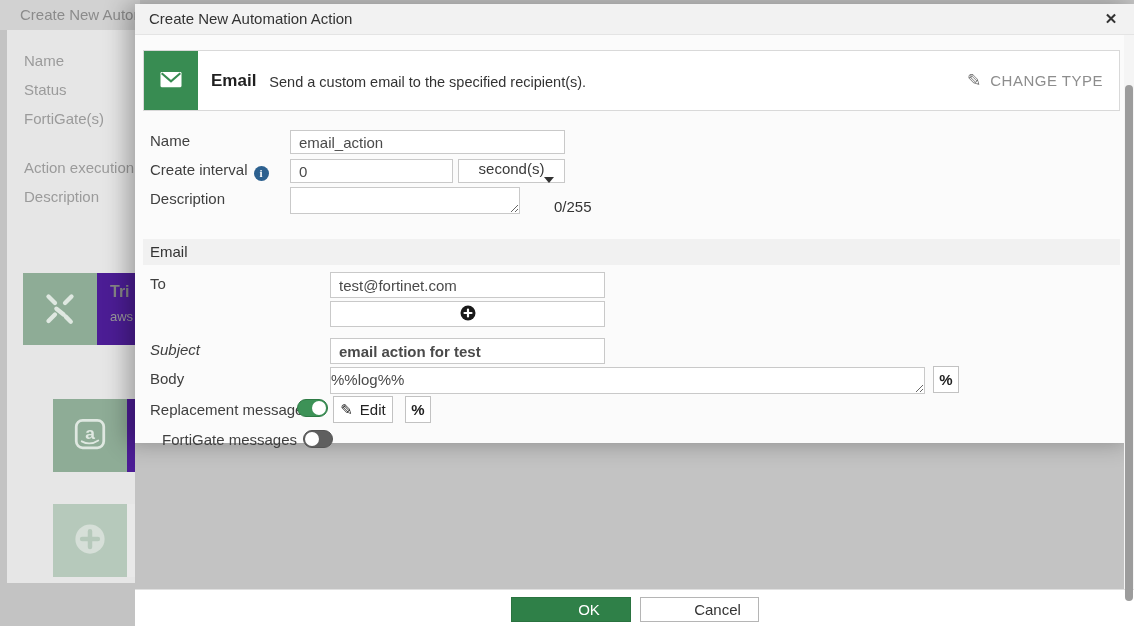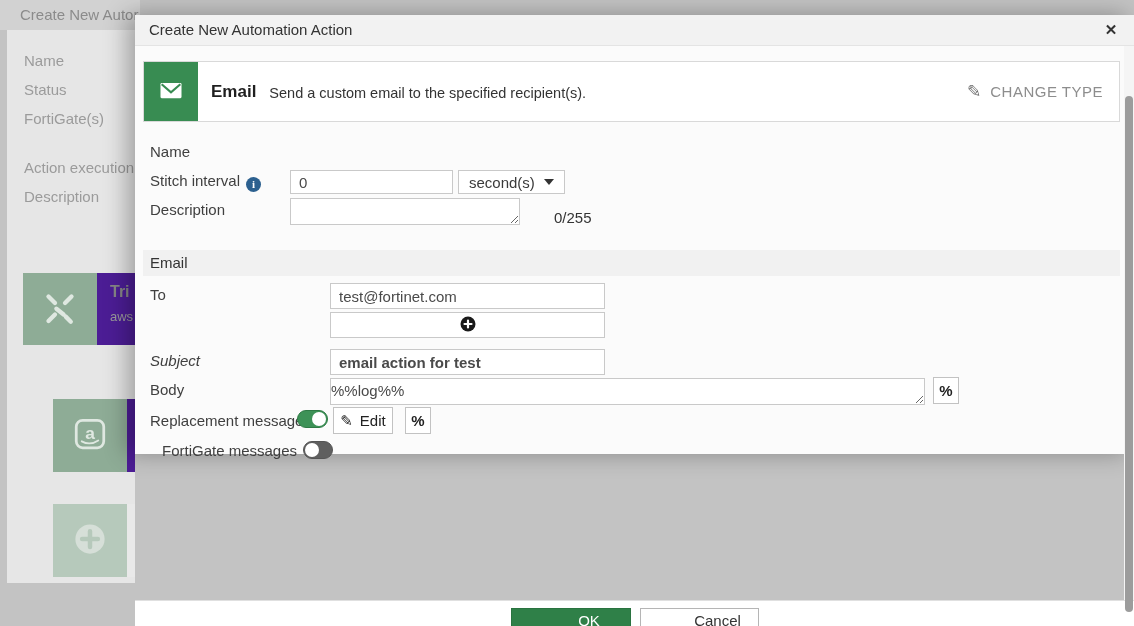--- a/index.html
+++ b/index.html
@@ -19,21 +19,21 @@
   .bg-band { left:0; top:208px; width:128px; height:26px; background:#dadada; }
   .bg-band span { margin-left:17px; line-height:26px; color:#9b9b9b; }
   .tile { display:flex; align-items:center; justify-content:center; }
   .tile-green { background:#8eac96; }
   .tile-light { background:#b6c9bb; }
   .bg-card { background:#4c1d95; overflow:hidden; }
   .trig-title { left:13px; top:10px; font-size:16px; font-weight:bold; color:#868686; }
   .trig-sub { left:13px; top:36px; font-size:13px; color:#9b9b9b; }
 
   
-  #modal { left:135px; top:15px; width:999px; height:439px; background:#fbfbfb;
+  #modal { left:135px; top:4px; width:999px; height:439px; background:#fbfbfb;
            box-shadow:-8px 0 22px rgba(0,0,0,.3); }
   .m-titlebar { left:0; top:0; width:999px; height:31px; background:#f2f2f2; border-bottom:1px solid #e4e4e4; }
   .m-title { left:14px; top:6px; color:#333; font-size:15px; }
   .m-close { right:12px; top:4px; width:22px; height:22px; text-align:center; line-height:22px;
              font-size:15px; font-weight:bold; color:#333; cursor:pointer; }
 
   .type-card { left:8px; top:46px; width:977px; height:61px; background:#fff; border:1px solid #d9d9d9;
                display:flex; align-items:center; }
   .type-tile { width:54px; height:100%; background:#388c52; display:flex; align-items:center; justify-content:center; }
   .type-name { margin-left:13px; font-size:17px; font-weight:bold; color:#1f1f1f; }
@@ -157,26 +157,27 @@
       </div>
       <span class="type-name">Email</span>
       <span class="type-desc">Send a custom email to the specified recipient(s).</span>
       <div class="change-type">
         <span class="pencil">✎</span>
         <span class="ct-label">CHANGE TYPE</span>
       </div>
     </div>
 
     <div class="abs f-label" style="left:15px; top:128px;">Name</div>
+    <input class="abs txt" style="left: 155px; top: 126px; width: 275px; height: 24px;" value="email_action">
 
     <div class="abs f-label" style="left:15px; top:157px;">
-      <span>Stitch interval</span><span class="info">i</span>
+      <span>Create interval</span><span class="info">i</span>
     </div>
     <input class="abs txt" style="left: 155px; top: 155px; width: 163px; height: 24px;" value="0">
-    <div class="abs selectbox" style="left:323px; top:155px; width:107px; height:24px;">
+    <div class="abs selectbox" style="left:323px; top:155px; width:107px; height:24px;flex-direction:column;">
       <span>second(s)</span>
       <span class="caret"></span>
     </div>
 
     <div class="abs f-label" style="left:15px; top:186px;">Description</div>
     <textarea class="abs txt" style="left: 155px; top: 183px; width: 230px; height: 27px;" rows="1"></textarea>
     <div class="abs counter" style="left:389px; top:194px;">0/255</div>
 
     <div class="abs sec-band">
       <span>Email</span>

